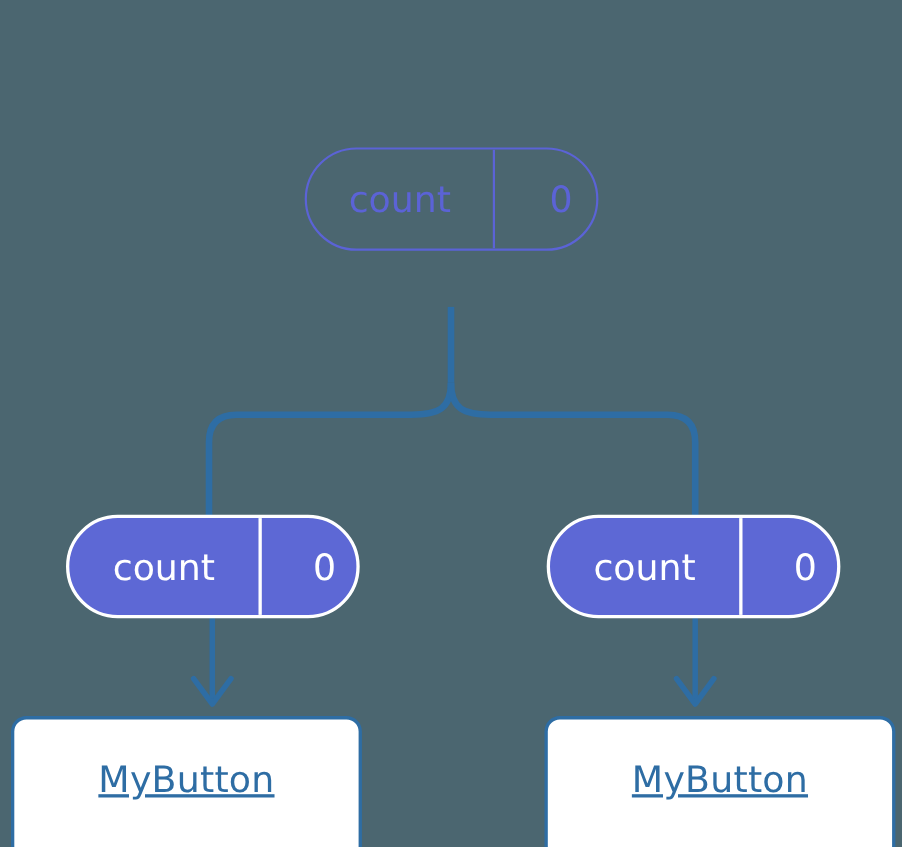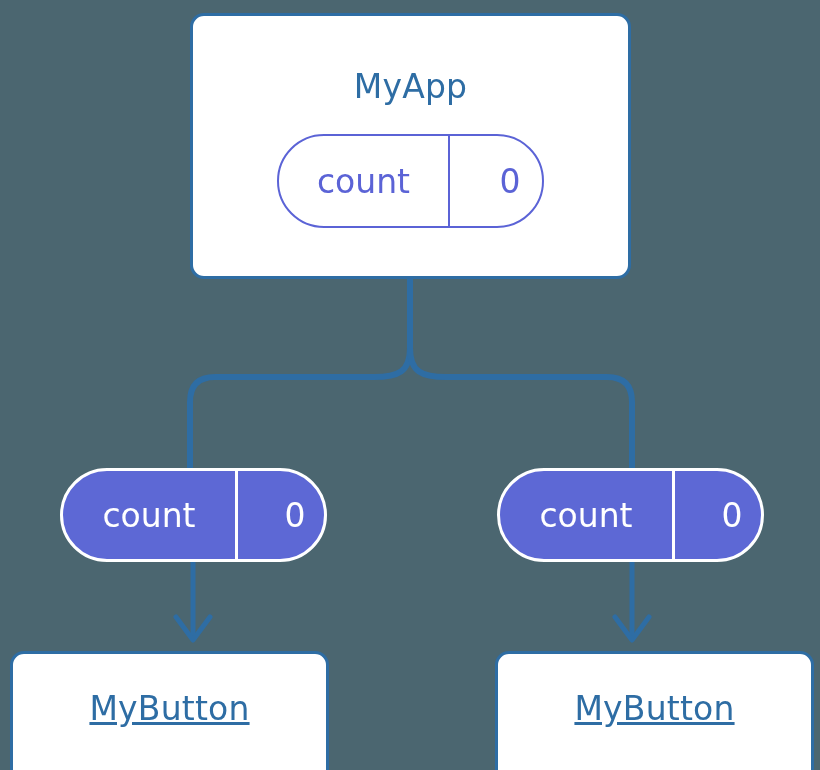--- a/index.html
+++ b/index.html
@@ -149,23 +149,20 @@
     <path d="M 410 348 C 410 372 398 377 374 377 L 215 377 Q 190 377 190 402 L 190 470" fill="none" stroke="#2e6da4" stroke-width="6" stroke-linecap="butt"></path>
     <path d="M 410 348 C 410 372 422 377 446 377 L 607 377 Q 632 377 632 402 L 632 470" fill="none" stroke="#2e6da4" stroke-width="6" stroke-linecap="butt"></path>
 
     <path d="M 193 562 L 193 638" fill="none" stroke="#2e6da4" stroke-width="5" stroke-linecap="butt"></path>
     <path d="M 176 617 L 193 640 L 210 617" fill="none" stroke="#2e6da4" stroke-width="5" stroke-linecap="round" stroke-linejoin="round"></path>
 
     <path d="M 632 562 L 632 638" fill="none" stroke="#2e6da4" stroke-width="5" stroke-linecap="butt"></path>
     <path d="M 615 617 L 632 640 L 649 617" fill="none" stroke="#2e6da4" stroke-width="5" stroke-linecap="round" stroke-linejoin="round"></path>
   </svg>
 
-  <div class="comp-box" id="box-myapp">
-    <div class="comp-title">MyApp</div>
-  </div>
 
   <div class="pill pill-outline" id="pill-myapp-state">
     <div class="pill-key">count</div>
     <div class="pill-val">0</div>
   </div>
 
   <div class="pill pill-filled pill-props" id="pill-props-left">
     <div class="pill-key">count</div>
     <div class="pill-val">0</div>
   </div>

